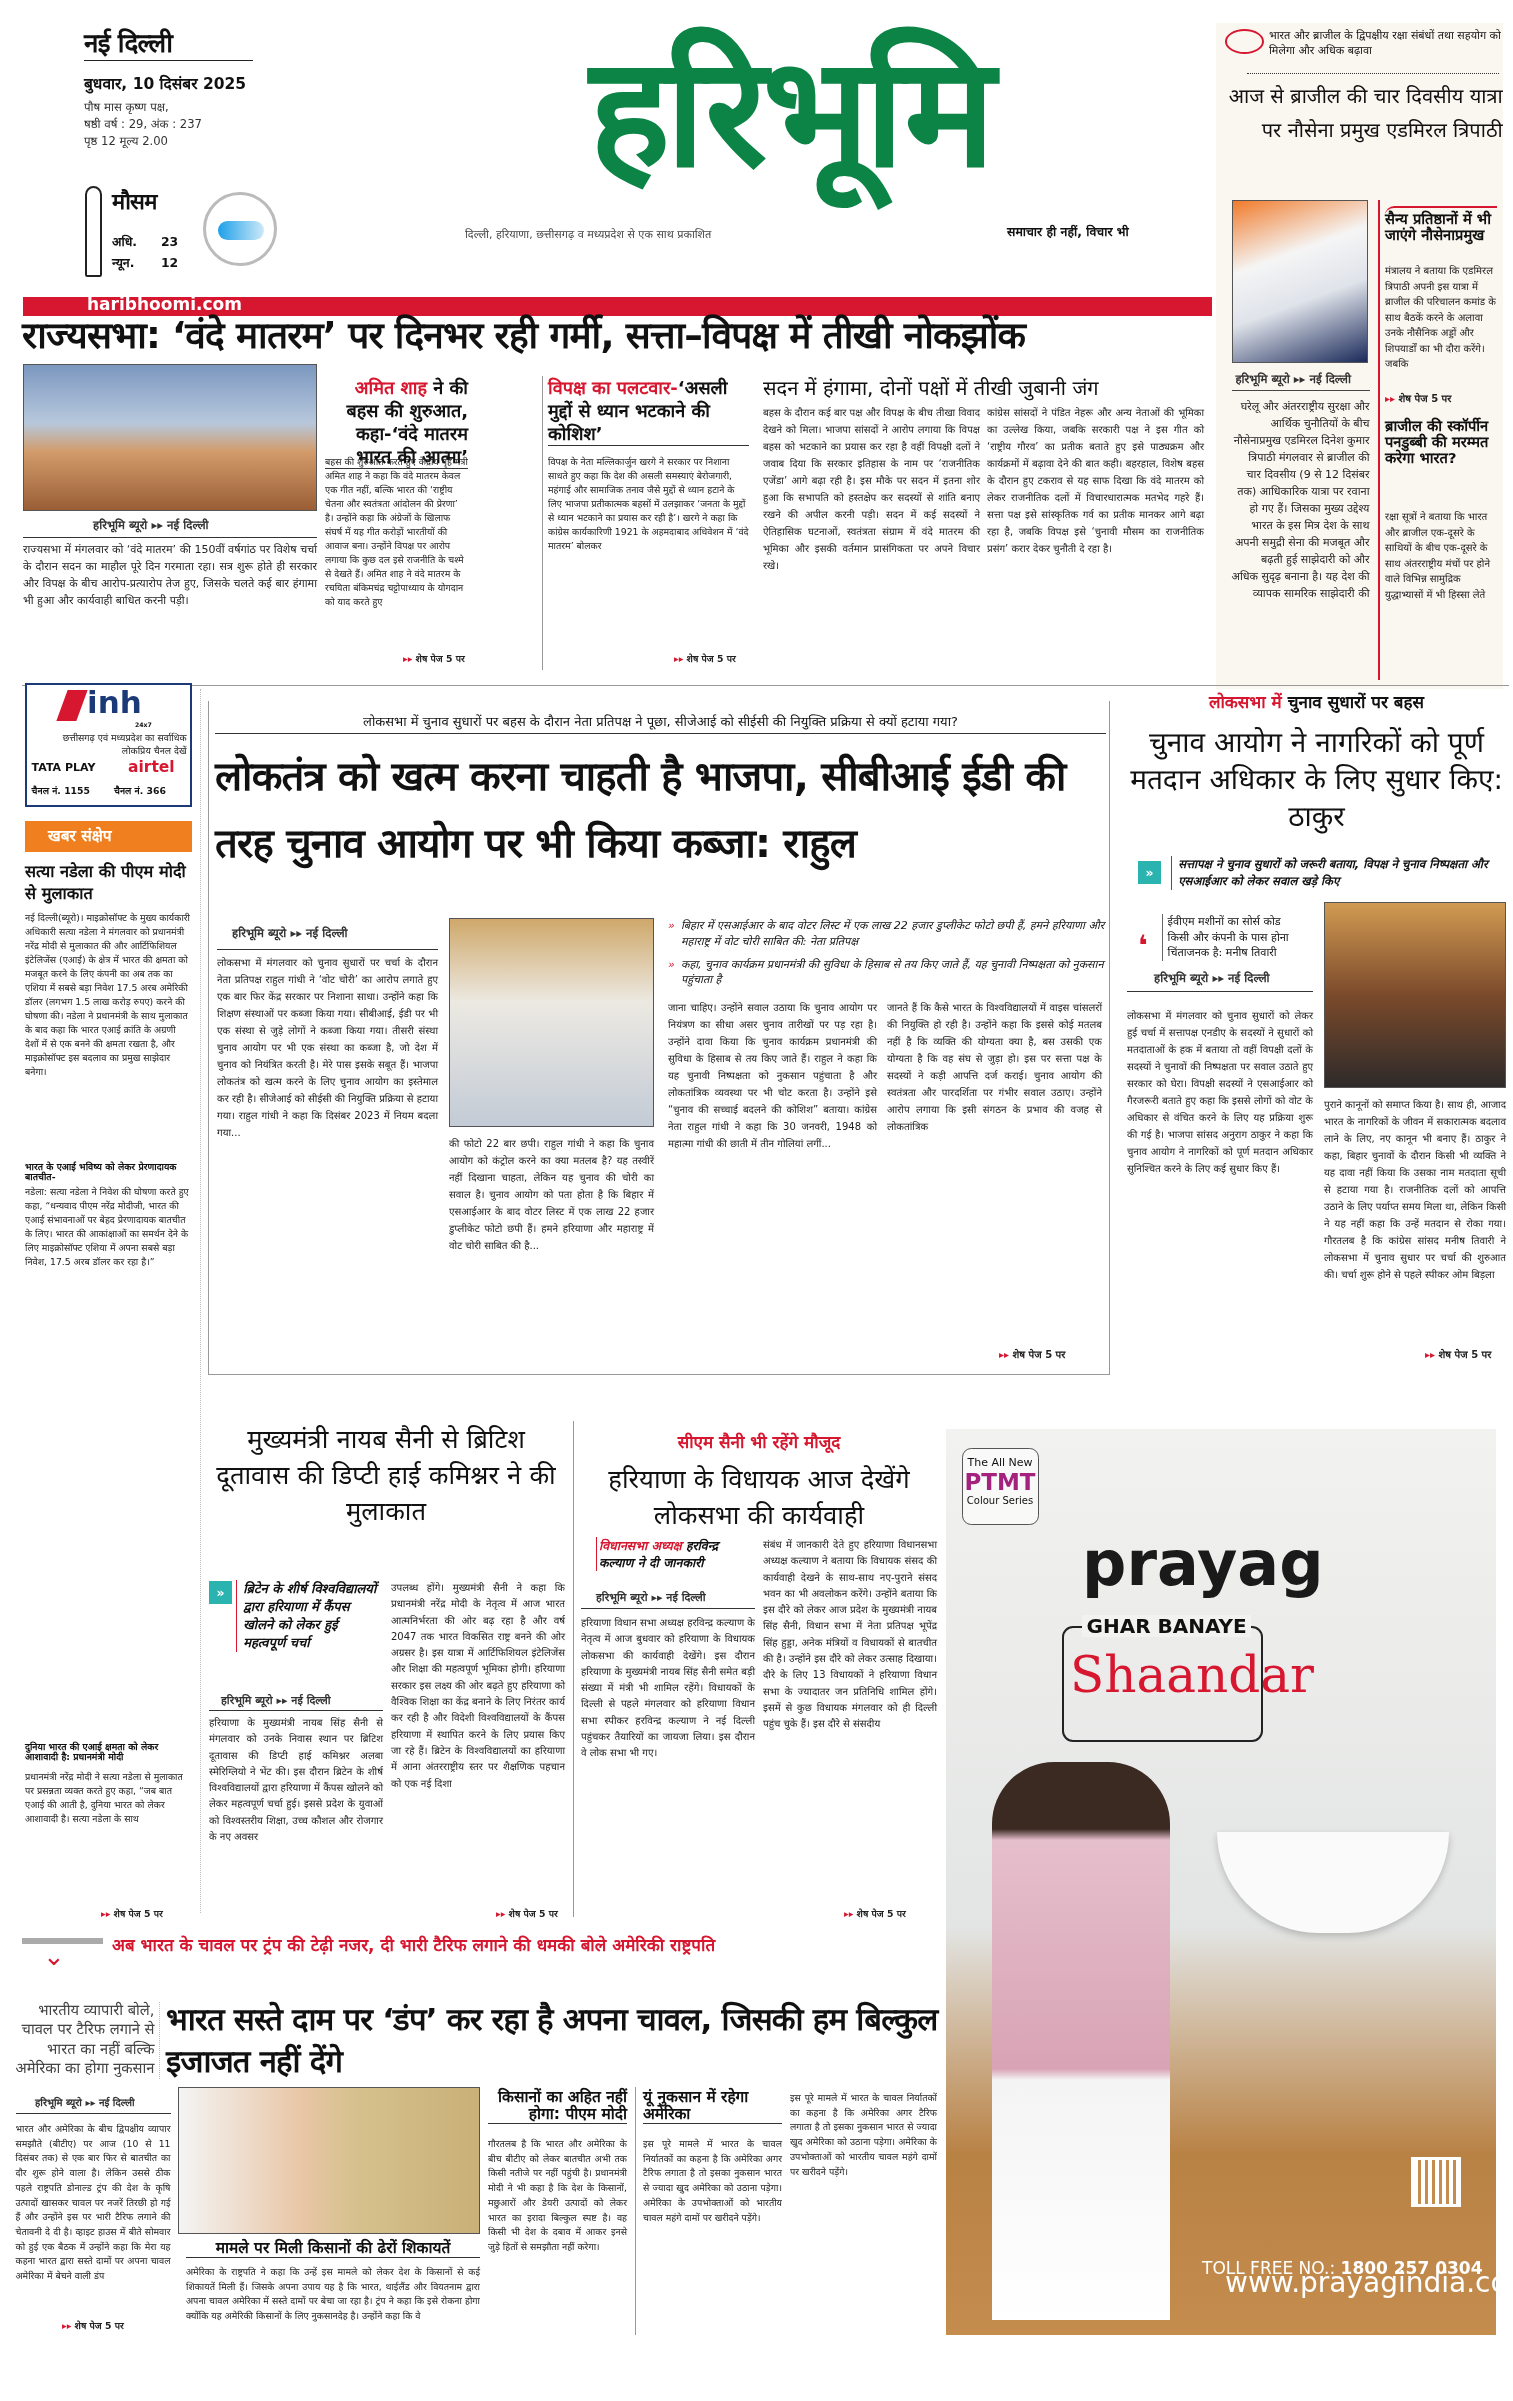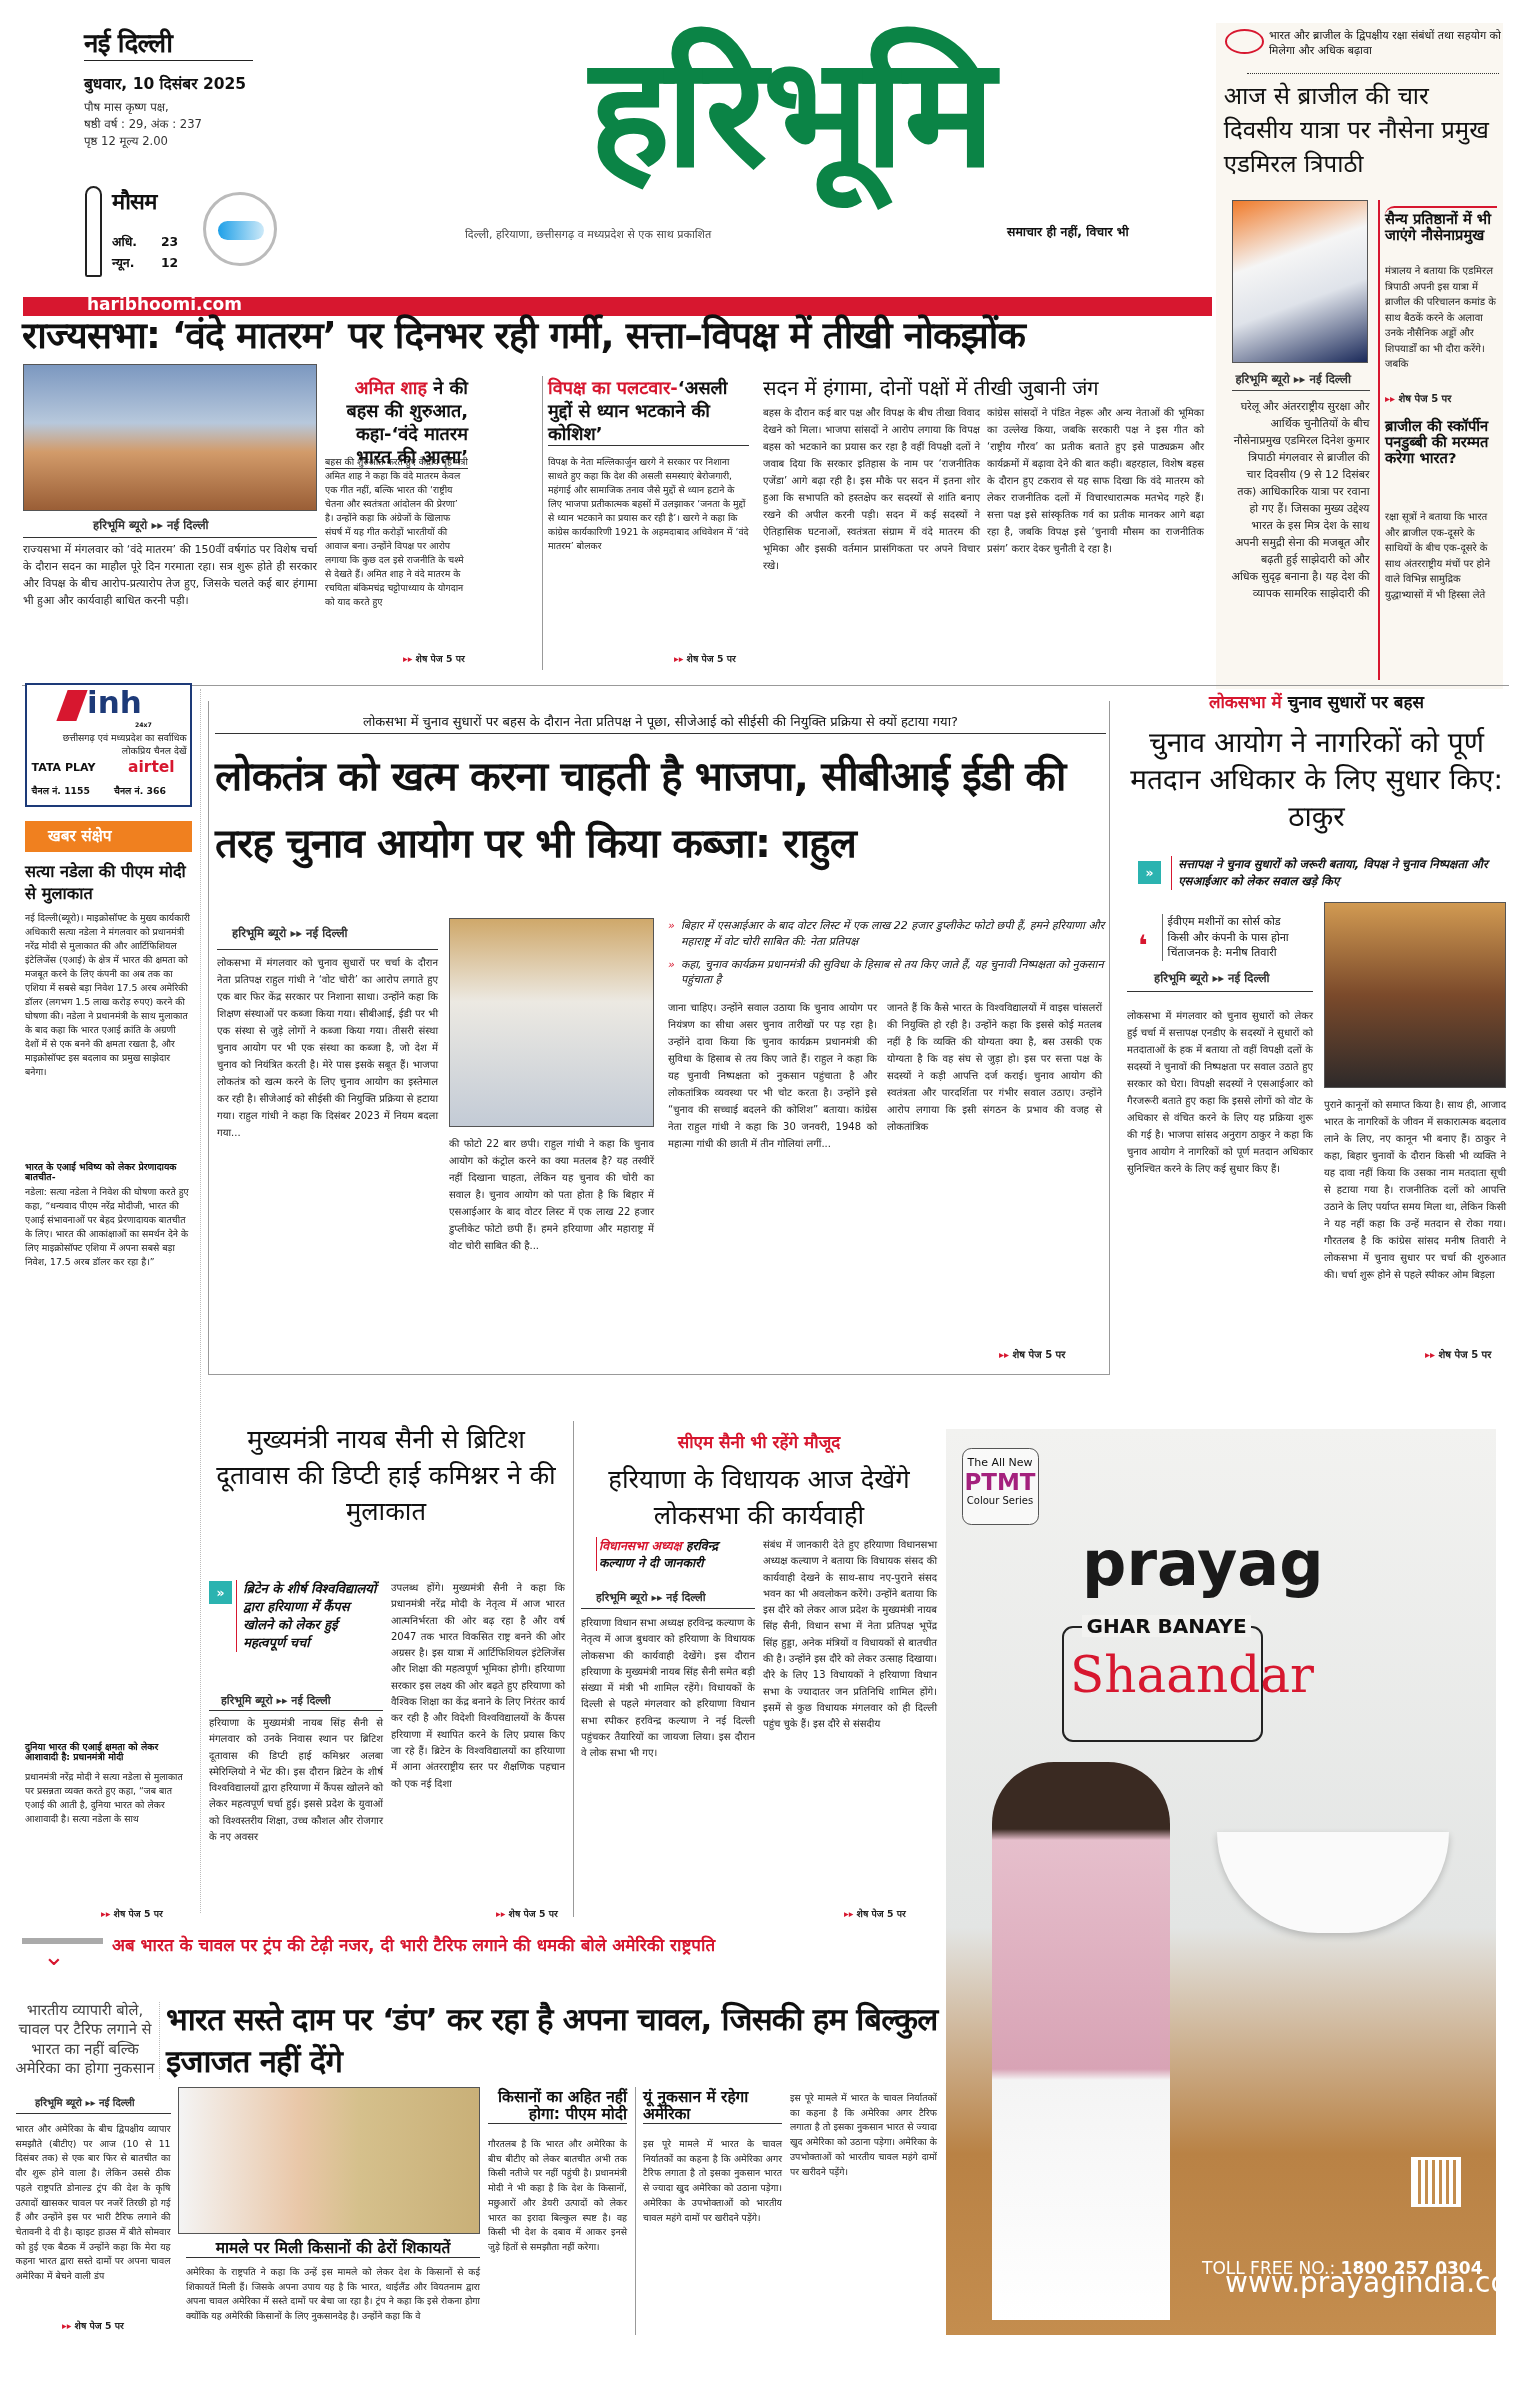--- a/index.html
+++ b/index.html
@@ -38,21 +38,21 @@
 
   <div class="abs" style="left:434px;top:15.5px;width:712px;text-align:center;font-family:'DejaVu Sans',sans-serif;font-weight:bold;font-size:152px;line-height:194px;color:#0b8446;letter-spacing:-4.6px">हरिभूमि</div>
   <div class="abs" style="left:465px;top:226px;font-size:11px;color:#444">दिल्ली, हरियाणा, छत्तीसगढ़ व मध्यप्रदेश से एक साथ प्रकाशित</div>
   <div class="abs hd" style="left:1007px;top:225px;font-size:12.4px;letter-spacing:0">समाचार ही नहीं, विचार भी</div>
 </div>
 
 <div class="abs" style="left:1216px;top:23px;width:287px;height:666px;background:#faf7f1">
   <div class="abs" style="left:9.3px;top:6.2px;width:39px;height:25px;border:2.3px solid #d7172f;border-radius:50%"></div>
   <div class="abs" style="left:53px;top:4.6px;width:232px;font-size:11px;line-height:15.5px">भारत और ब्राजील के द्विपक्षीय रक्षा संबंधों तथा सहयोग को मिलेगा और अधिक बढ़ावा</div>
   <div class="abs" style="left:31px;top:50px;width:252px;border-top:1.5px dotted #333"></div>
-  <div class="abs" style="left:7.7px;top:56px;width:279px;font-size:24px;line-height:34px;text-align:left">आज से ब्राजील की चार दिवसीय यात्रा पर नौसेना प्रमुख एडमिरल त्रिपाठी</div>
+  <div class="abs" style="left:7.7px;top:56px;width:279px;font-size:20px;line-height:34px;text-align:right">आज से ब्राजील की चार दिवसीय यात्रा पर नौसेना प्रमुख एडमिरल त्रिपाठी</div>
   <div class="abs photo" style="left:15.5px;top:177px;width:136px;height:163px;background:linear-gradient(160deg,#f07b2b 0,#f5f5f5 35%,#dfe3ea 60%,#1b2a5a 100%)"></div>
   <div class="abs byline" style="left:19.4px;top:348px;font-size:11.6px">हरिभूमि ब्यूरो ▸▸ नई दिल्ली</div>
   <div class="abs" style="left:15.5px;top:367px;width:138px;border-top:0.8px solid #444"></div>
   <div class="abs body" style="left:15.5px;top:375px;width:138px;font-size:11px;line-height:17px;text-align:right">घरेलू और अंतरराष्ट्रीय सुरक्षा और आर्थिक चुनौतियों के बीच नौसेनाप्रमुख एडमिरल दिनेश कुमार त्रिपाठी मंगलवार से ब्राजील की चार दिवसीय (9 से 12 दिसंबर तक) आधिकारिक यात्रा पर रवाना हो गए हैं। जिसका मुख्य उद्देश्य भारत के इस मित्र देश के साथ अपनी समुद्री सेना की मजबूत और बढ़ती हुई साझेदारी को और अधिक सुदृढ़ बनाना है। यह देश की व्यापक सामरिक साझेदारी की</div>
   <div class="abs" style="left:162px;top:177px;height:480px;border-left:2.3px solid #d7172f"></div>
   <div class="abs hd" style="left:169px;top:183px;width:112px;font-size:14.7px;border-top:2.3px solid #d7172f;border-radius:9.3px 0 0 0;padding-top:3.1px;letter-spacing:0">सैन्य प्रतिष्ठानों में भी जाएंगे नौसेनाप्रमुख</div>
   <div class="abs body" style="left:169px;top:240px;width:112px;font-size:10px;line-height:15.5px;text-align:left">मंत्रालय ने बताया कि एडमिरल त्रिपाठी अपनी इस यात्रा में ब्राजील की परिचालन कमांड के साथ बैठकें करने के अलावा उनके नौसैनिक अड्डों और शिपयार्डों का भी दौरा करेंगे। जबकि</div>
   <div class="abs cont" style="left:169px;top:368px;font-size:10px">▸▸ <b>शेष पेज 5 पर</b></div>
   <div class="abs hd" style="left:169px;top:395px;width:112px;font-size:14.7px;letter-spacing:0">ब्राजील की स्कॉर्पीन पनडुब्बी की मरम्मत करेगा भारत?</div>
   <div class="abs body" style="left:169px;top:486px;width:112px;font-size:10px;line-height:15.5px;text-align:left">रक्षा सूत्रों ने बताया कि भारत और ब्राजील एक-दूसरे के साथियों के बीच एक-दूसरे के साथ अंतरराष्ट्रीय मंचों पर होने वाले विभिन्न सामुद्रिक युद्धाभ्यासों में भी हिस्सा लेते</div>
@@ -165,21 +165,21 @@
   <div class="abs" style="left:46px;top:333px;width:178px;height:558px;background:linear-gradient(180deg,#3a2a22 0,#3a2a22 12%,#e6bfcc 14%,#d8a3b5 55%,#f4f4f4 57%,#fff 100%);border-radius:62px 62px 0 0"></div>
   <div class="abs" style="left:271px;top:403px;width:232px;height:101px;background:#fafafa;border-radius:0 0 108px 108px;box-shadow:0 3.1px 7.7px rgba(0,0,0,.2)"></div>
   <div class="abs" style="left:465px;top:728px;width:50px;height:50px;background:repeating-linear-gradient(90deg,#fff 0 3.9px,#c48d4e 3.9px 7px),#fff;border:3.1px solid #fff"></div>
   <div class="abs" style="left:279px;top:837px;font-size:28px;color:#fff">www.prayagindia.com</div>
   <div class="abs" style="left:256px;top:829px;font-size:17px;color:#fff"><span>TOLL FREE NO.:</span> <b>1800 257 0304</b></div>
 </div>
 
 <div class="abs" style="left:22px;top:1938px;width:81px;height:6.2px;background:#aaa"></div>
 <div class="abs red" style="left:43px;top:1945px;font-size:26px;line-height:23px">⌄</div>
 <div class="abs hd red" style="left:112px;top:1936px;width:829px;font-size:17px;letter-spacing:0">अब भारत के चावल पर ट्रंप की टेढ़ी नजर, दी भारी टैरिफ लगाने की धमकी बोले अमेरिकी राष्ट्रपति</div>
-<div class="abs" style="left:15.5px;top:2000px;width:139px;font-size:14.7px;line-height:19.4px;text-align:center;color:#444">भारतीय व्यापारी बोले, चावल पर टैरिफ लगाने से भारत का नहीं बल्कि अमेरिका का होगा नुकसान</div>
+<div class="abs" style="left:15.5px;top:2000px;width:139px;font-size:14.7px;line-height:19.4px;text-align:right;color:#444">भारतीय व्यापारी बोले, चावल पर टैरिफ लगाने से भारत का नहीं बल्कि अमेरिका का होगा नुकसान</div>
 <div class="abs dotv" style="left:159px;top:2002px;height:77px"></div>
 <div class="abs hd" style="left:166px;top:1998px;width:774px;font-size:31px;line-height:42px">भारत सस्ते दाम पर ‘डंप’ कर रहा है अपना चावल, जिसकी हम बिल्कुल इजाजत नहीं देंगे</div>
 <div class="abs byline" style="left:35px;top:2095px;font-size:10px">हरिभूमि ब्यूरो ▸▸ नई दिल्ली</div>
 <div class="abs" style="left:15.5px;top:2113px;width:155px;border-top:0.8px solid #333"></div>
 <div class="abs body" style="left:15.5px;top:2122px;width:155px;font-size:9.3px;line-height:14.7px">भारत और अमेरिका के बीच द्विपक्षीय व्यापार समझौते (बीटीए) पर आज (10 से 11 दिसंबर तक) से एक बार फिर से बातचीत का दौर शुरू होने वाला है। लेकिन उससे ठीक पहले राष्ट्रपति डोनाल्ड ट्रंप की देश के कृषि उत्पादों खासकर चावल पर नजरें तिरछी हो गई हैं और उन्होंने इस पर भारी टैरिफ लगाने की चेतावनी दे दी है। व्हाइट हाउस में बीते सोमवार को हुई एक बैठक में उन्होंने कहा कि मेरा यह कहना भारत द्वारा सस्ते दामों पर अपना चावल अमेरिका में बेचने वाली डंप</div>
 <div class="abs cont" style="left:62px;top:2319px;font-size:9.3px">▸▸ <b>शेष पेज 5 पर</b></div>
 <div class="abs photo" style="left:178px;top:2087px;width:302px;height:147px;background:linear-gradient(90deg,#f4f4f4 0,#e9c7a8 40%,#d5c08c 60%,#c9b078 100%)"></div>
 <div class="abs hd" style="left:186px;top:2240px;width:294px;font-size:15.5px;text-align:center;letter-spacing:0;border-bottom:0.8px solid #333">मामले पर मिली किसानों की ढेरों शिकायतें</div>
 <div class="abs body" style="left:186px;top:2265px;width:294px;font-size:9.3px;line-height:14.7px">अमेरिका के राष्ट्रपति ने कहा कि उन्हें इस मामले को लेकर देश के किसानों से कई शिकायतें मिली हैं। जिसके अपना उपाय यह है कि भारत, थाईलैंड और वियतनाम द्वारा अपना चावल अमेरिका में सस्ते दामों पर बेचा जा रहा है। ट्रंप ने कहा कि इसे रोकना होगा क्योंकि यह अमेरिकी किसानों के लिए नुकसानदेह है। उन्होंने कहा कि वे</div>
 <div class="abs hd" style="left:488px;top:2089px;width:139px;font-size:15.5px;text-align:right;letter-spacing:0;border-bottom:0.8px solid #333">किसानों का अहित नहीं होगा: पीएम मोदी</div>

